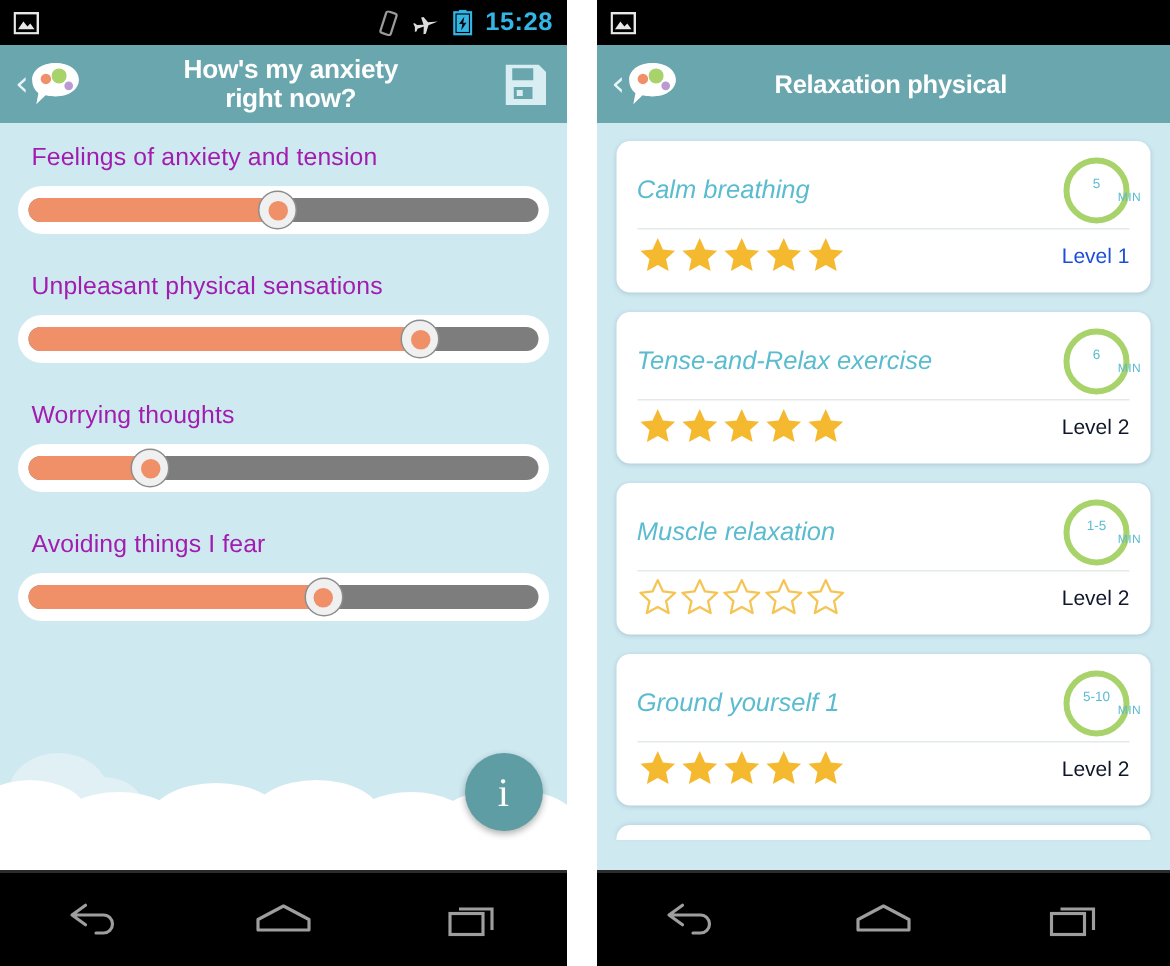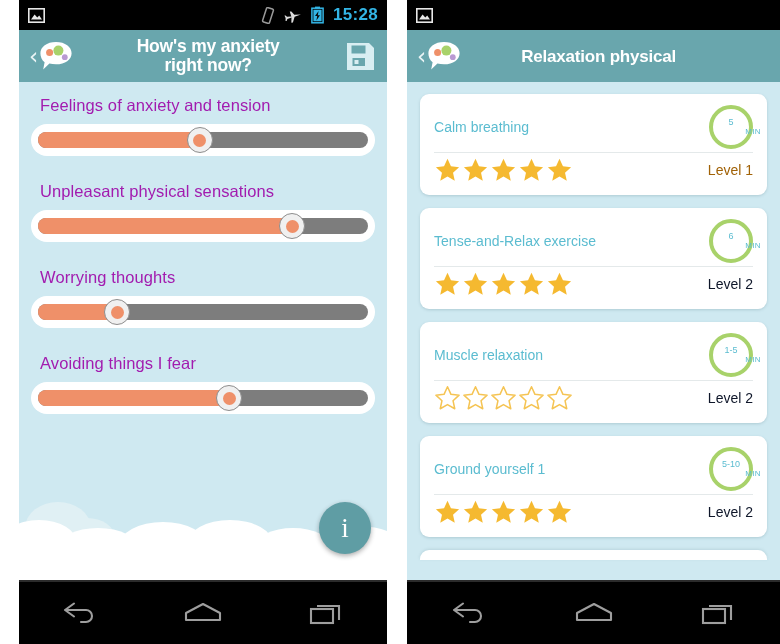--- a/index.html
+++ b/index.html
@@ -5,21 +5,21 @@
   * { margin:0; padding:0; box-sizing:border-box; }
   html, body {
     width:780px; height:644px;
     background:#ffffff;
     font-family:"Liberation Sans", sans-serif;
     overflow:hidden;
   }
   .stage { position:relative; width:780px; height:644px; display:flex; gap:10px; }
 
   .phone { position:relative; width:385px; height:644px; overflow:hidden; background:#cfe9f1; }
-  .phone.left { width:380px;margin-left:19px; }
+  .phone.left { width:380px; }
   .phone.right { width:385px; margin-left:10px; }
 
   
   .statusbar {
     height:30px; background:#000; display:flex; align-items:center;
     padding:0 9px; position:relative; z-index:40;
   }
   .sb-left { display:flex; align-items:center; gap:6px; }
   .sb-right { margin-left:auto; display:flex; align-items:center; gap:9px; }
   .sb-clock { color:#33b5e5; font-size:17px; font-weight:bold; letter-spacing:0.3px; }
@@ -87,34 +87,34 @@
   .list {
     position:absolute; top:82px; left:0; right:0; bottom:64px;
     background:#cfe9f1; padding:12px 13px 0 13px; overflow:hidden;
   }
   .card {
     background:#fff; border-radius:9px; margin-bottom:13px;
     padding:10px 14px 8px 14px; position:relative;
     box-shadow:0 1px 3px rgba(90,130,140,0.28);
   }
   .card-top { display:flex; align-items:center; min-height:46px; }
-  .card-title { color:#5bbcd0; font-size:14px; flex:1; padding-right:8px; }
+  .card-title { color:#5bbcd0; font-size:17px; flex:1; padding-right:8px;font-style:italic; }
   .badge {
     width:44px; height:44px; border-radius:50%;
     border:4px solid #a8d26a; flex:0 0 auto;
     display:flex; flex-direction:column; align-items:center; justify-content:center;
     color:#5bbcd0; line-height:1.05;
   }
   .badge .num { font-size:9px; }
   .badge .unit { font-size:8px; letter-spacing:0.3px;padding-left:44px; }
   .card-div { height:1px; background:#e4e9ea; margin:2px 0 0 0; }
   .card-bottom { display:flex; align-items:center; height:34px; }
   .stars { display:flex; gap:1px; flex:1; }
   .level { font-size:14px; }
-  .level.lv1 { color:#a16207; }
+  .level.lv1 { color:#1d4ed8; }
   .level.lv2 { color:#0f172a; }
   .card-peek {
     background:#fff; border-radius:9px 9px 0 0; height:10px;
     box-shadow:0 -1px 3px rgba(90,130,140,0.18);
   }
 
   
   .navbar {
     position:absolute; left:0; right:0; bottom:0; height:64px;
     background:#000; display:flex; align-items:center; justify-content:space-around;

